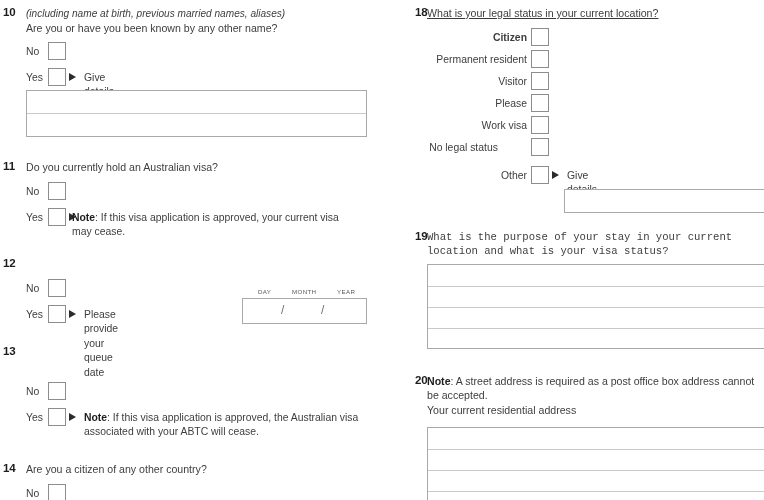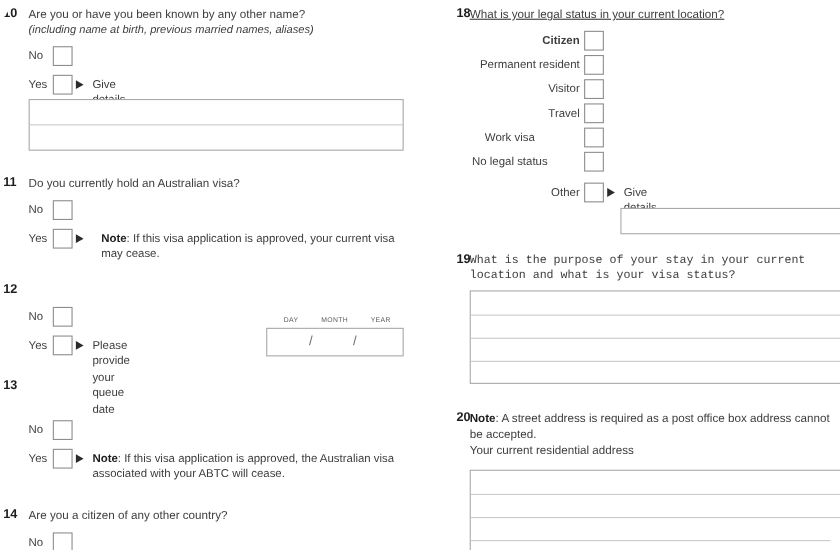--- a/index.html
+++ b/index.html
@@ -15,21 +15,20 @@
     font-family: "Liberation Sans", sans-serif;
     font-size: 10.5px;
     color: #3a3a3a;
     -webkit-font-smoothing: antialiased;
   }
   .page {
     position: relative;
     width: 764px;
     height: 500px;
     overflow: hidden;
-    border-radius: 30px;
   }
   .col {
     position: absolute;
     top: 0;
   }
   .col-left  { left: 0px;   width: 400px; height: 500px; }
   .col-right { left: 400px; width: 364px; height: 500px; }
 
   
   .q {
@@ -148,22 +147,22 @@
 </head>
 <body>
 
 <div class="page">
 
   <div class="col col-left">
 
     <div class="q" style="top:6px; width:400px; height:135px;">
       <div class="qnum">10</div>
       <div class="qbody" style="width:360px;">
+        <div class="qtext ital" style="margin-top:1px;">(including name at birth, previous married names, aliases)</div>
         <div class="qtext">Are you or have you been known by any other name?</div>
-        <div class="qtext ital" style="margin-top:1px;">(including name at birth, previous married names, aliases)</div>
       </div>
 
       <div class="optrow" style="top:36px;">
         <span class="optlabel" style="left:26px;">No</span>
         <span class="cbox" style="left:48px;"></span>
       </div>
 
       <div class="optrow" style="top:62px;">
         <span class="optlabel" style="left:26px;">Yes</span>
         <span class="cbox" style="left:48px;"></span>
@@ -182,21 +181,21 @@
         <div class="qtext">Do you currently hold an Australian visa?</div>
       </div>
       <div class="optrow" style="top:22px;">
         <span class="optlabel" style="left:26px;">No</span>
         <span class="cbox" style="left:48px;"></span>
       </div>
       <div class="optrow" style="top:48px; height:30px;">
         <span class="optlabel" style="left:26px;">Yes</span>
         <span class="cbox" style="left:48px;"></span>
         <span class="arrow" style="left:69px;"></span>
-        <span class="afterarrow" style="left:92px; width:282px;"><b>Note</b><span>: If this visa application is approved, your current visa may cease.</span></span>
+        <span class="afterarrow" style="left:72px; width:282px;"><b>Note</b><span>: If this visa application is approved, your current visa may cease.</span></span>
       </div>
     </div>
 
     <div class="q" style="top:257px; width:400px; height:75px;">
       <div class="qnum">12</div>
       <div class="optrow" style="top:22px;">
         <span class="optlabel" style="left:26px;">No</span>
         <span class="cbox" style="left:48px;"></span>
       </div>
       <div class="optrow" style="top:48px;">
@@ -258,25 +257,25 @@
       </div>
       <div class="optrow" style="top:44px;">
         <span class="optlabel" style="left:0px; width:127px; text-align:right;">Permanent resident</span>
         <span class="cbox" style="left:131px;"></span>
       </div>
       <div class="optrow" style="top:66px;">
         <span class="optlabel" style="left:0px; width:127px; text-align:right;">Visitor</span>
         <span class="cbox" style="left:131px;"></span>
       </div>
       <div class="optrow" style="top:88px;">
-        <span class="optlabel" style="left:0px; width:127px; text-align:right;">Travel</span>
+        <span class="optlabel" style="left:0px; width:127px; text-align:right;">Please</span>
         <span class="cbox" style="left:131px;"></span>
       </div>
       <div class="optrow" style="top:110px;">
-        <span class="optlabel" style="left:0px; width:127px; text-align:center;">Work visa</span>
+        <span class="optlabel" style="left:0px; width:127px; text-align:right;">Work visa</span>
         <span class="cbox" style="left:131px;"></span>
       </div>
       <div class="optrow" style="top:132px;">
         <span class="optlabel" style="left:0px; width:127px; text-align:center;">No legal status</span>
         <span class="cbox" style="left:131px;"></span>
       </div>
       <div class="optrow" style="top:160px;">
         <span class="optlabel" style="left:0px; width:127px; text-align:right;">Other</span>
         <span class="cbox" style="left:131px;"></span>
         <span class="arrow" style="left:152px;"></span>

